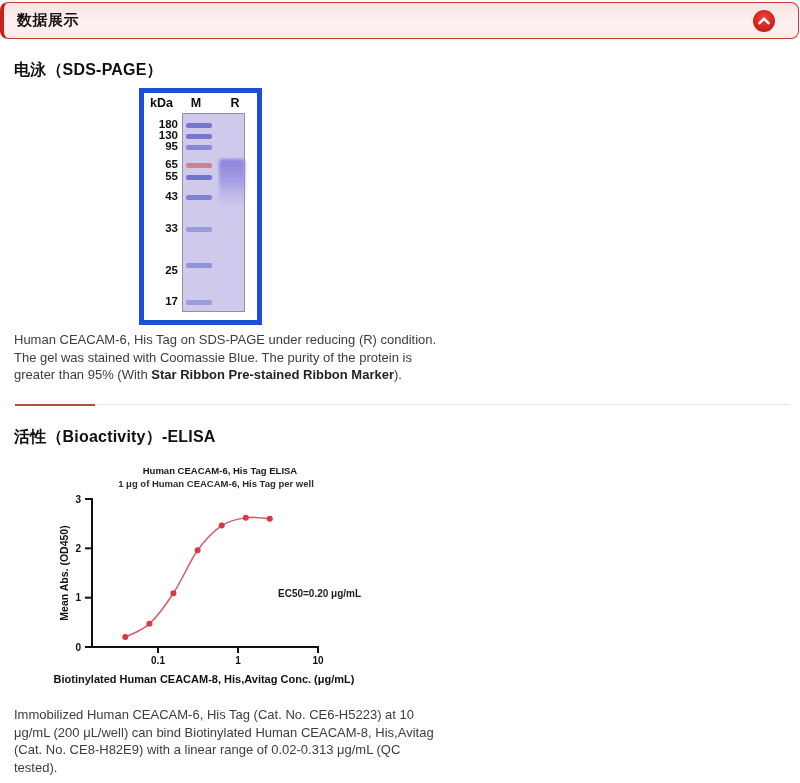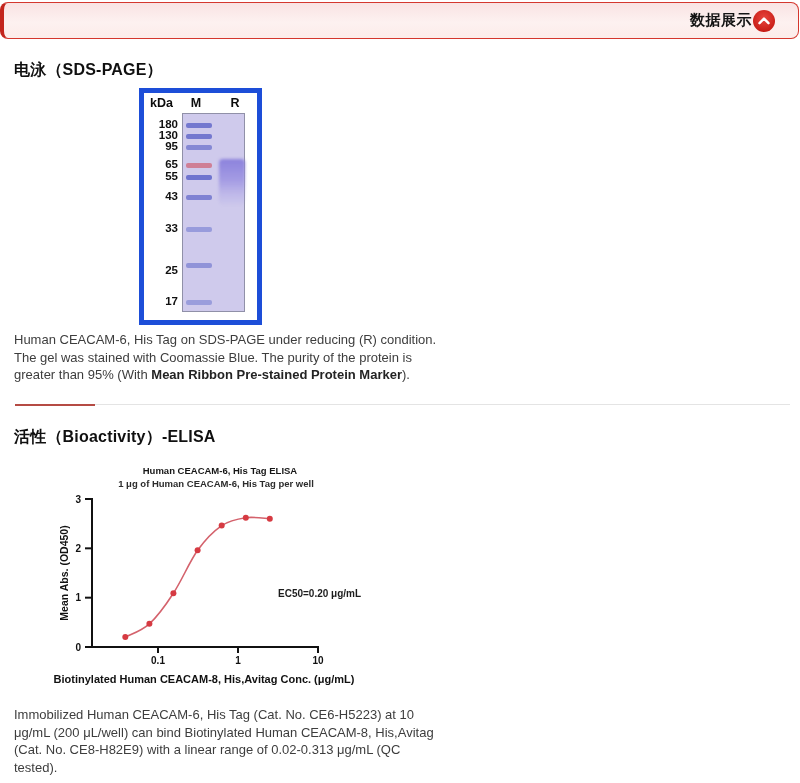--- a/index.html
+++ b/index.html
@@ -6,21 +6,21 @@
   html,body { background:#ffffff; }
   body { font-family:"Liberation Sans","DejaVu Sans",sans-serif; width:800px; height:783px; overflow:hidden; }
   .page { position:relative; width:800px; height:783px; background:#fff; }
 
   
   .header-bar {
     position:absolute; left:0; top:2px; width:799px; height:37px;
     background:linear-gradient(180deg,#f9e3e3 0%, #fdf1f0 55%, #fcecea 100%);
     border:1px solid #d4372e; border-left:4px solid #c3251d;
     border-radius:8px;
-    display:flex; align-items:center; justify-content:flex-end;
+    display:flex; align-items:center; justify-content:space-between;
     padding:0 14px 0 13px; cursor:pointer;
   }
   .header-title { font-size:15px; font-weight:bold; color:#141414; letter-spacing:.5px; }
   .collapse-btn { background:none; border:none; width:24px; height:24px; padding:0; cursor:pointer; margin-right:8px; }
 
   
   .sec-heading { position:absolute; left:14px; font-size:16px; font-weight:bold; color:#101010; letter-spacing:.2px; }
   #sds-heading { top:60px;text-align:center; }
   #elisa-heading { top:427px; }
 
@@ -103,21 +103,21 @@
         <div class="gel-kda-label" style="top: 46px;">95</div>
         <div class="gel-kda-label" style="top: 64px;">65</div>
         <div class="gel-kda-label" style="top: 76px;">55</div>
         <div class="gel-kda-label" style="top: 96px;">43</div>
         <div class="gel-kda-label" style="top: 128px;">33</div>
         <div class="gel-kda-label" style="top: 170px;">25</div>
         <div class="gel-kda-label" style="top: 201px;">17</div>
       </div>
   </figure>
 
-  <p class="caption" id="caption-sds"><span>Human CEACAM-6, His Tag on SDS-PAGE under reducing (R) condition. The gel was stained with Coomassie Blue. The purity of the protein is greater than 95% (With </span><span class="bold">Mean Ribbon Pre-stained Protein Marker</span><span>).</span></p>
+  <p class="caption" id="caption-sds"><span>Human CEACAM-6, His Tag on SDS-PAGE under reducing (R) condition. The gel was stained with Coomassie Blue. The purity of the protein is greater than 95% (With </span><span class="bold">Star Ribbon Pre-stained Ribbon Marker</span><span>).</span></p>
 
   <div class="divider">
     <span class="divider-base"></span>
     <span class="divider-accent"></span>
   </div>
 
   <h2 class="sec-heading" id="elisa-heading">活性（Bioactivity）-ELISA</h2>
 
   <svg class="elisa-chart" width="330" height="242" viewBox="50 458 330 242">
       <text x="220" y="474" text-anchor="middle" class="c-title">Human CEACAM-6, His Tag ELISA</text>

